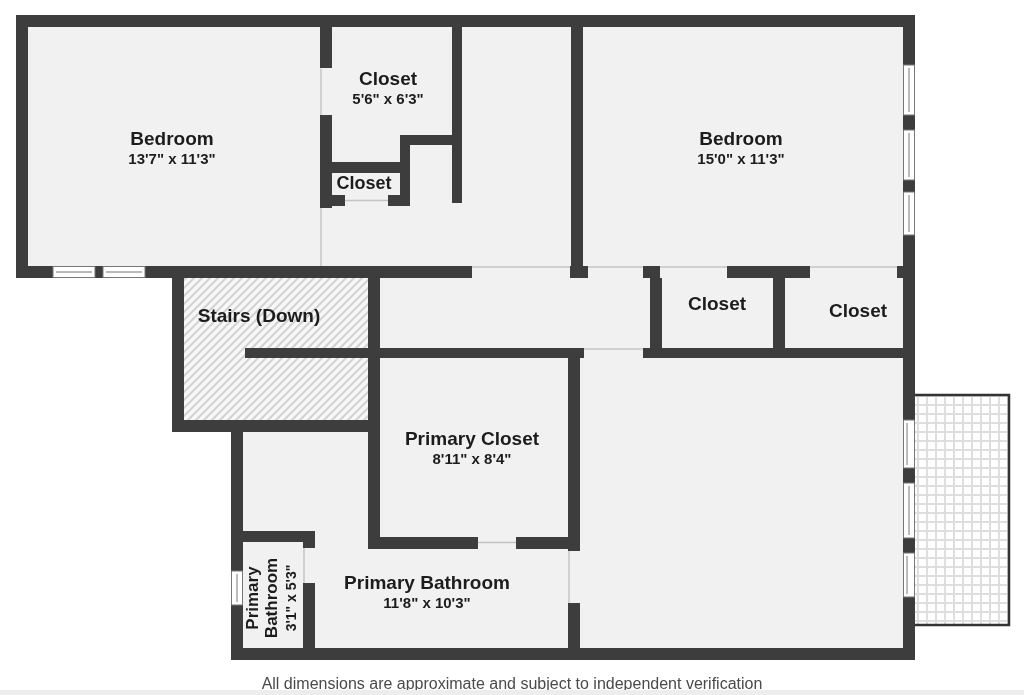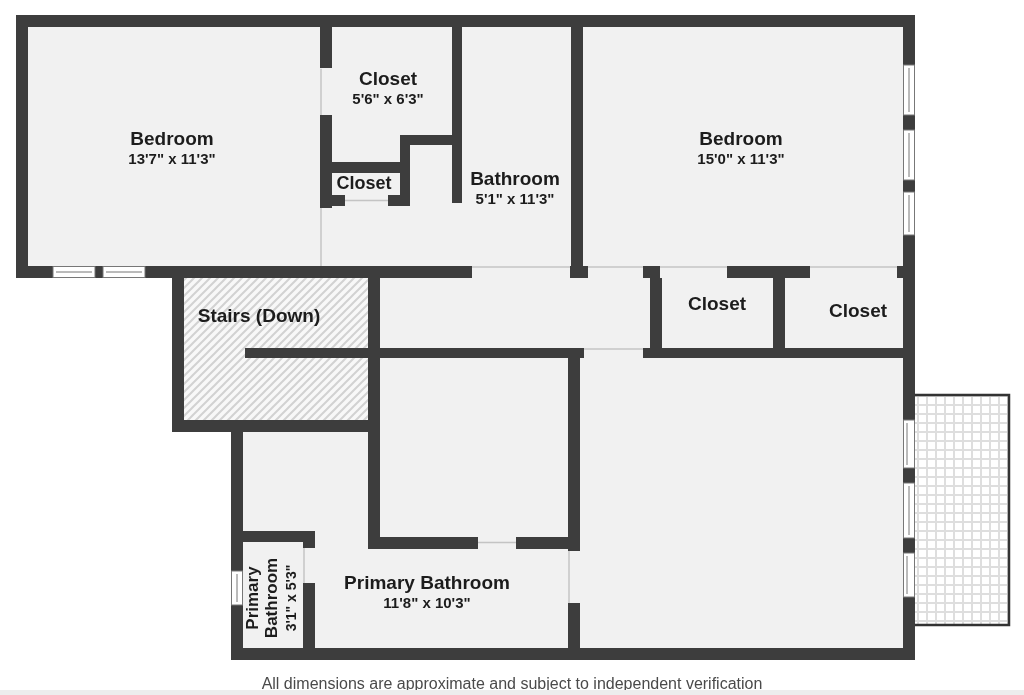--- a/index.html
+++ b/index.html
@@ -167,42 +167,42 @@
 
     <div class="room-label" style="left:388px;top:88px;">
       <span class="room-name">Closet</span>
       <span class="room-dims">5'6" x 6'3"</span>
     </div>
 
     <div class="room-label small" style="left:364px;top:183px;">
       <span class="room-name">Closet</span>
     </div>
 
-    <div class="room-label" style="left:515px;top:188px;">
-      <span class="room-name">Bathroom</span>
-      <span class="room-dims">5'1" x 11'3"</span>
-    </div>
 
     <div class="room-label" style="left:741px;top:148px;">
       <span class="room-name">Bedroom</span>
       <span class="room-dims">15'0" x 11'3"</span>
     </div>
 
     <div class="room-label" style="left:717px;top:304px;">
       <span class="room-name">Closet</span>
     </div>
 
     <div class="room-label" style="left:858px;top:311px;">
       <span class="room-name">Closet</span>
     </div>
 
     <div class="room-label" style="left:259px;top:316px;">
       <span class="room-name">Stairs (Down)</span>
     </div>
 
+    <div class="room-label" style="left:472px;top:448px;">
+      <span class="room-name">Primary Closet</span>
+      <span class="room-dims">8'11" x 8'4"</span>
+    </div>
 
 
     <div class="room-label" style="left:427px;top:592px;">
       <span class="room-name">Primary Bathroom</span>
       <span class="room-dims">11'8" x 10'3"</span>
     </div>
 
     <div class="room-label vertical" style="left:271px;top:598px;">
       <span class="room-name">Primary Bathroom</span>
       <span class="room-dims">3'1" x 5'3"</span>

